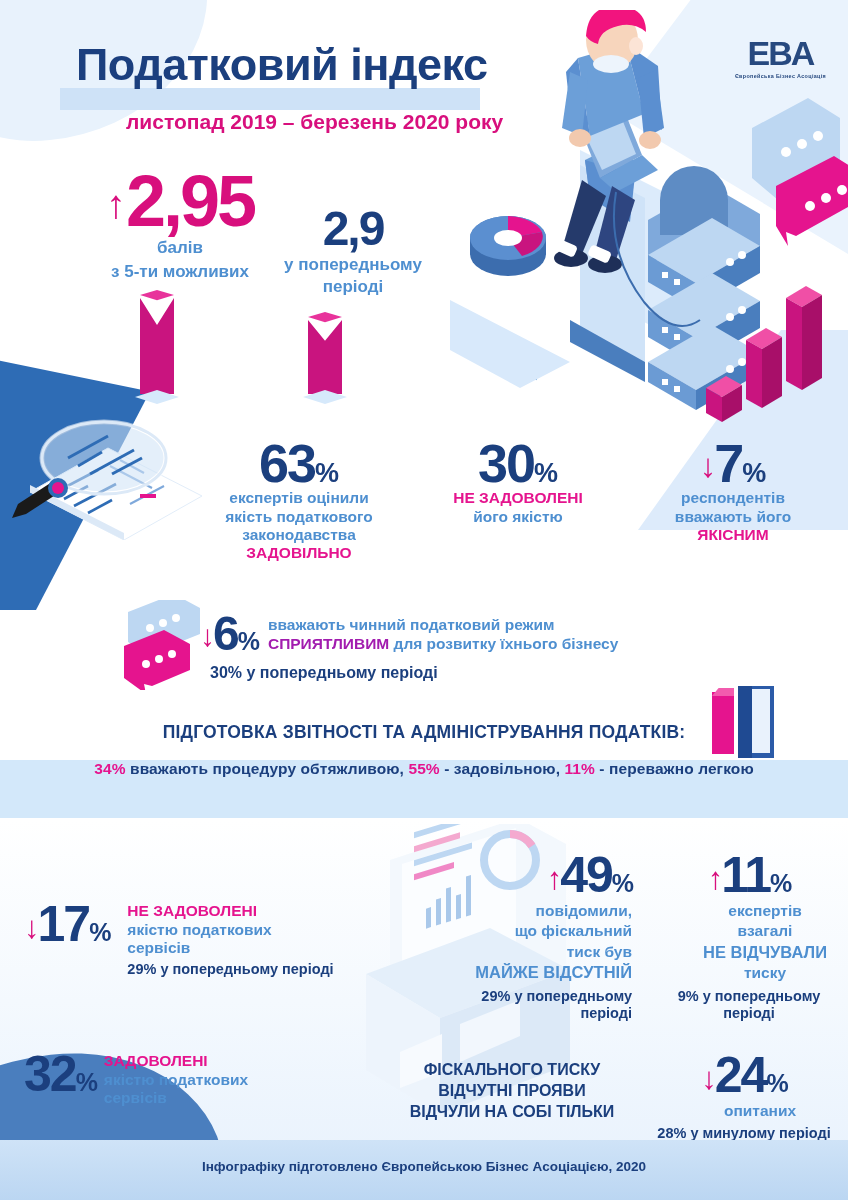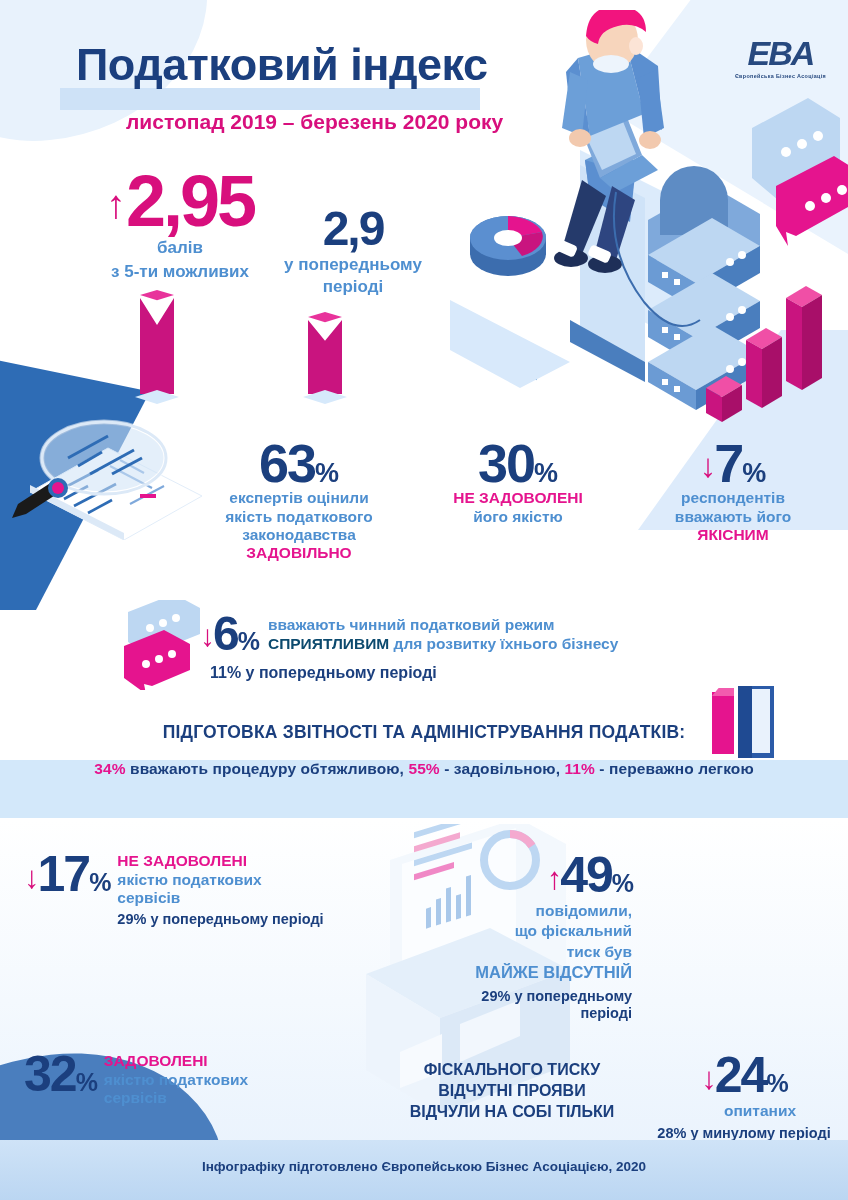--- a/index.html
+++ b/index.html
@@ -60,21 +60,21 @@
     font-size:45px;font-weight:bold;color:#1B3F7E;letter-spacing:-0.5px;
     line-height:1;
   }
   .subtitle{
     position:absolute;left:126px;top:110px;width:470px;
     font-size:21px;font-weight:bold;color:#D80F7D;letter-spacing:0px;
   }
 
   
   .logo{position:absolute;right:25px;top:36px;width:125px;height:56px;text-align:center;}
-  .logo-mark{font-size:34px;font-weight:bold;color:#27497F;line-height:1;letter-spacing:-2px;font-style:italic;}
+  .logo-mark{font-size:34px;font-weight:bold;color:#27497F;line-height:1;letter-spacing:-2px;}
   .logo-sub{font-size:5.4px;font-weight:bold;color:#27497F;letter-spacing:0.35px;margin-top:3px;}
 
   
   .score-main{position:absolute;left:60px;top:168px;width:240px;text-align:center;}
   .score-row{display:flex;align-items:flex-start;justify-content:center;}
   .score-value{font-size:72px;font-weight:bold;color:#D80F7D;line-height:0.92;letter-spacing:-3px;}
   .score-arrow{font-size:40px;color:#D80F7D;line-height:1;padding-top:16px;font-weight:bold;}
   .score-cap{font-size:17px;font-weight:bold;color:#4E8FD0;line-height:1.15;margin-top:4px;}
 
   .score-prev{position:absolute;left:258px;top:205px;width:190px;text-align:center;}
@@ -104,21 +104,21 @@
   .st30{left:418px;top:0;width:200px;}
   .st7 {left:618px;top:0;width:230px;}
 
   
   .six{position:absolute;left:200px;top:610px;width:640px;}
   .six-top{display:flex;align-items:center;}
   .six-num{font-size:48px;font-weight:bold;color:#1B3F7E;line-height:1;letter-spacing:-2px;white-space:nowrap;}
   .six-num .ar{font-size:30px;color:#D80F7D;vertical-align:4px;}
   .six-num .pct{font-size:25px;}
   .six-txt{margin-left:10px;font-size:15.5px;font-weight:bold;color:#4E8FD0;line-height:1.25;}
-  .six-txt .pink{color:#0c4a6e;text-align:right;}
+  .six-txt .pink{color:#a21caf;text-align:right;}
   .six-prev{font-size:16px;font-weight:bold;color:#1B3F7E;margin-top:6px;margin-left:10px;}
 
   
   .sec-title{
     position:absolute;left:0;top:722px;width:848px;text-align:center;
     font-size:17.5px;font-weight:bold;color:#1B3F7E;letter-spacing:0.2px;
   }
   .banner{
     position:absolute;left:0;top:760px;width:848px;height:58px;
     background:#D3E8FA;display:flex;align-items:flex-start;justify-content:center;
@@ -137,21 +137,21 @@
 
   
   .bstat{position:absolute;display:flex;align-items:flex-start;}
   .b-num{font-size:50px;font-weight:bold;color:#1B3F7E;line-height:0.9;letter-spacing:-2px;white-space:nowrap;}
   .b-num .ar{font-size:31px;color:#D80F7D;vertical-align:3px;}
   .b-num .pct{font-size:25px;}
   .b-txt{margin-left:8px;font-size:15.5px;font-weight:bold;color:#4E8FD0;line-height:1.2;}
   .b-txt .pink{color:#E5148E;}
   .b-prev{font-size:14.5px;font-weight:bold;color:#1B3F7E;margin-top:3px;}
 
-  .b17{left:24px;top:852px;width:340px;}
+  .b17{left:24px;top:902px;width:340px;gap:10px;}
   .b51{left:24px;top:950px;width:340px;}
   .b32{left:24px;top:1052px;width:340px;}
 
   .b49{position:absolute;left:432px;top:852px;width:200px;text-align:right;}
   .b11{position:absolute;left:654px;top:852px;width:190px;text-align:center;}
   .c-num{font-size:50px;font-weight:bold;color:#1B3F7E;line-height:0.95;letter-spacing:-2px;}
   .c-num .ar{font-size:31px;color:#D80F7D;vertical-align:3px;}
   .c-num .pct{font-size:25px;}
   .c-txt{font-size:15.5px;font-weight:bold;color:#4E8FD0;line-height:1.2;margin-top:2px;margin-left:32px;}
   .c-prev{font-size:14.5px;font-weight:bold;color:#1B3F7E;line-height:1.2;margin-top:5px;}
@@ -405,21 +405,21 @@
       <div class="six-num">
         <span class="ar">↓</span><span>6</span><span class="pct">%</span>
       </div>
       <div class="six-txt">
         <div>вважають чинний податковий режим</div>
         <div>
           <span class="pink">СПРИЯТЛИВИМ</span><span> для розвитку їхнього бізнесу</span>
         </div>
       </div>
     </div>
-    <div class="six-prev">11% у попередньому періоді</div>
+    <div class="six-prev">30% у попередньому періоді</div>
   </div>
 
   <div class="folders">
     <div class="fold-pink"></div>
     <div class="fold-pink-top"></div>
     <div class="fold-navy"></div>
     <div class="fold-navy-in"></div>
     <div class="fold-navy-fr"></div>
   </div>
 
@@ -484,20 +484,30 @@
     <div class="c-num">
       <span class="ar">↑</span><span>49</span><span class="pct">%</span>
     </div>
     <div class="c-txt">повідомили,</div>
     <div class="c-txt">що фіскальний</div>
     <div class="c-txt">тиск був</div>
     <div class="c-txt pink" style="font-size:16.5px;">МАЙЖЕ ВІДСУТНІЙ</div>
     <div class="c-prev">29% у попередньому періоді</div>
   </div>
 
+  <div class="b11">
+    <div class="c-num">
+      <span class="ar">↑</span><span>11</span><span class="pct">%</span>
+    </div>
+    <div class="c-txt">експертів</div>
+    <div class="c-txt">взагалі</div>
+    <div class="c-txt pink" style="font-size:16.5px;">НЕ ВІДЧУВАЛИ</div>
+    <div class="c-txt">тиску</div>
+    <div class="c-prev">9% у попередньому періоді</div>
+  </div>
 
   <div class="last-label">
     <div>ФІСКАЛЬНОГО ТИСКУ</div>
     <div>ВІДЧУТНІ ПРОЯВИ</div>
     <div>ВІДЧУЛИ НА СОБІ ТІЛЬКИ</div>
   </div>
 
   <div class="b24">
     <div class="c-num">
       <span class="ar">↓</span><span>24</span><span class="pct">%</span>

